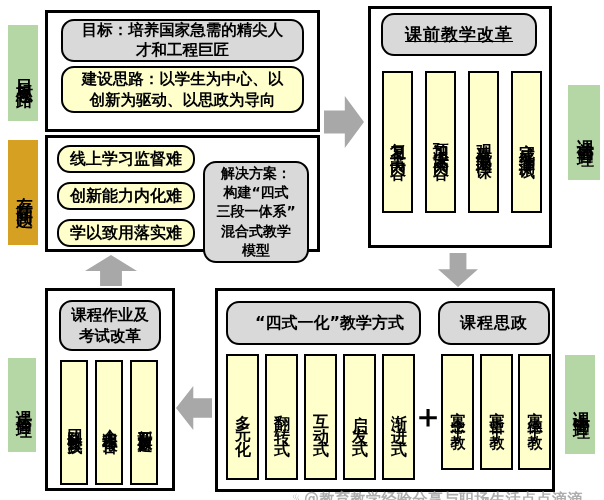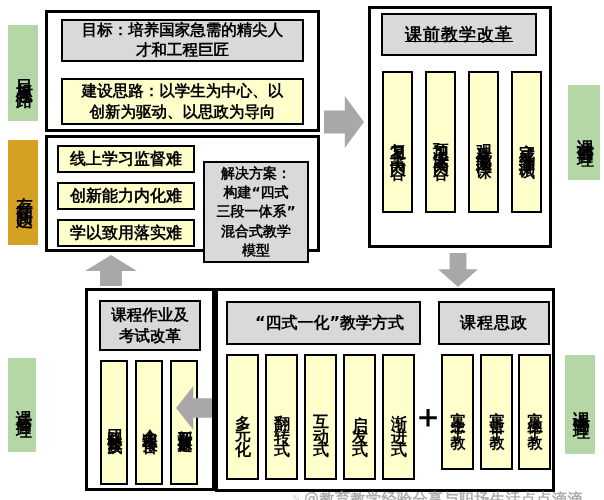--- a/index.html
+++ b/index.html
@@ -6,21 +6,21 @@
   #canvas {
     position:relative; width:604px; height:500px; background:#ffffff;
     font-family:"DejaVu Sans", sans-serif; overflow:hidden;
   }
   .abs  { position:absolute; box-sizing:border-box; }
   .outer{ border:3px solid #000; background:#fff; }
   .cell { border:2px solid #000; }
   .gray { background:#d9d9d9; }
   .yellow{ background:#ffffcc; }
   .hbox { display:flex; align-items:center; justify-content:center;
-          text-align:center; font-weight:bold; color:#000; }
+          text-align:center; font-weight:bold; color:#000;border-radius:13px; }
   .pre  { white-space:pre-line; }
   .vbox { writing-mode:vertical-rl; text-orientation:upright;
           text-align:center; font-weight:bold; color:#000; }
   .vlabel{ background:#b5d6a5; }
   .vlabel.gold{ background:#d6a023; }
   .arrow{ background:#a8a8a8; }
   .ar-right{ clip-path:polygon(0% 28%,52% 28%,52% 0%,100% 50%,52% 100%,52% 72%,0% 72%); }
   .ar-left { clip-path:polygon(100% 28%,48% 28%,48% 0%,0% 50%,48% 100%,48% 72%,100% 72%); }
   .ar-up   { clip-path:polygon(50% 0%,100% 52%,71% 52%,71% 100%,29% 100%,29% 52%,0% 52%); }
   .ar-down { clip-path:polygon(29% 0%,71% 0%,71% 48%,100% 48%,50% 100%,0% 48%,29% 48%); }
@@ -38,21 +38,21 @@
 
   <div class="abs vbox vlabel" style="left:568px;top:85px;width:32px;height:95px;font-size:17px;line-height:28px;letter-spacing:4px;">课前管理</div>
 
   <div class="abs vbox vlabel" style="left:565px;top:355px;width:30px;height:99px;font-size:17px;line-height:26px;letter-spacing:4px;">课中管理</div>
 
   <div class="abs vbox vlabel" style="left:8px;top:358px;width:28px;height:94px;font-size:16px;line-height:24px;letter-spacing:4px;">课后管理</div>
 
   <div class="abs outer" style="left:45px;top:10px;width:275px;height:122px;">
     <div class="abs hbox pre cell gray" style="left:13px;top:6px;width:243px;height:43px;font-size:15.5px;line-height:1.25;">目标：培养国家急需的精尖人
 才和工程巨匠</div>
-    <div class="abs hbox pre cell yellow" style="left:13px;top:65px;width:243px;height:47px;font-size:15.5px;line-height:1.35;">建设思路：以学生为中心、以
+    <div class="abs hbox pre cell yellow" style="left:13px;top:53px;width:243px;height:47px;font-size:15.5px;line-height:1.35;">建设思路：以学生为中心、以
 创新为驱动、以思政为导向</div>
   </div>
 
   <div class="abs arrow ar-right" style="left:324px;top:96px;width:40px;height:52px;"></div>
 
   <div class="abs outer" style="left:45px;top:135px;width:275px;height:117px;padding-left:12px;">
     <div class="abs hbox cell yellow" style="left:9px;top:7px;width:138px;height:28px;font-size:16px;">线上学习监督难</div>
     <div class="abs hbox cell yellow" style="left:9px;top:44px;width:138px;height:28px;font-size:16px;">创新能力内化难</div>
     <div class="abs hbox cell yellow" style="left:9px;top:81px;width:138px;height:28px;font-size:16px;">学以致用落实难</div>
     <div class="abs hbox pre cell gray" style="left:155px;top:23px;width:106px;height:102px;font-size:14px;line-height:1.36;">解决方案：
@@ -67,21 +67,21 @@
     <div class="abs vbox cell yellow" style="left:11px;top:62px;width:31px;height:142px;font-size:16px;line-height:26px;letter-spacing:4px;">复习上节内容</div>
     <div class="abs vbox cell yellow" style="left:54px;top:62px;width:31px;height:142px;font-size:16px;line-height:26px;letter-spacing:4px;">预习课本内容</div>
     <div class="abs vbox cell yellow" style="left:97px;top:62px;width:31px;height:142px;font-size:16px;line-height:26px;letter-spacing:4px;">观看线上网课</div>
     <div class="abs vbox cell yellow" style="left:140px;top:62px;width:31px;height:142px;font-size:16px;line-height:26px;letter-spacing:4px;">完成线上测试</div>
   </div>
 
   <div class="abs arrow ar-down" style="left:438px;top:253px;width:40px;height:34px;"></div>
 
   <div class="abs arrow ar-up" style="left:85px;top:255px;width:52px;height:31px;"></div>
 
-  <div class="abs outer" style="left:45px;top:288px;width:130px;height:203px;margin-left:40px;">
+  <div class="abs outer" style="left:45px;top:288px;width:130px;height:203px;">
     <div class="abs hbox pre cell gray" style="left:11px;top:9px;width:102px;height:51px;font-size:15.5px;line-height:1.3;">课程作业及
 考试改革</div>
     <div class="abs vbox cell yellow" style="left:12px;top:69px;width:28px;height:125px;font-size:15px;line-height:22px;letter-spacing:2px;">团队科技实践</div>
     <div class="abs vbox cell yellow" style="left:47px;top:69px;width:28px;height:125px;font-size:15px;line-height:22px;letter-spacing:2px;">个人课程报告</div>
     <div class="abs vbox cell yellow" style="left:82px;top:69px;width:28px;height:125px;font-size:15px;line-height:22px;letter-spacing:2px;">新型开放题目</div>
   </div>
 
   <div class="abs arrow ar-left" style="left:176px;top:386px;width:36px;height:44px;"></div>
 
   <div class="abs outer" style="left:215px;top:288px;width:340px;height:204px;">

